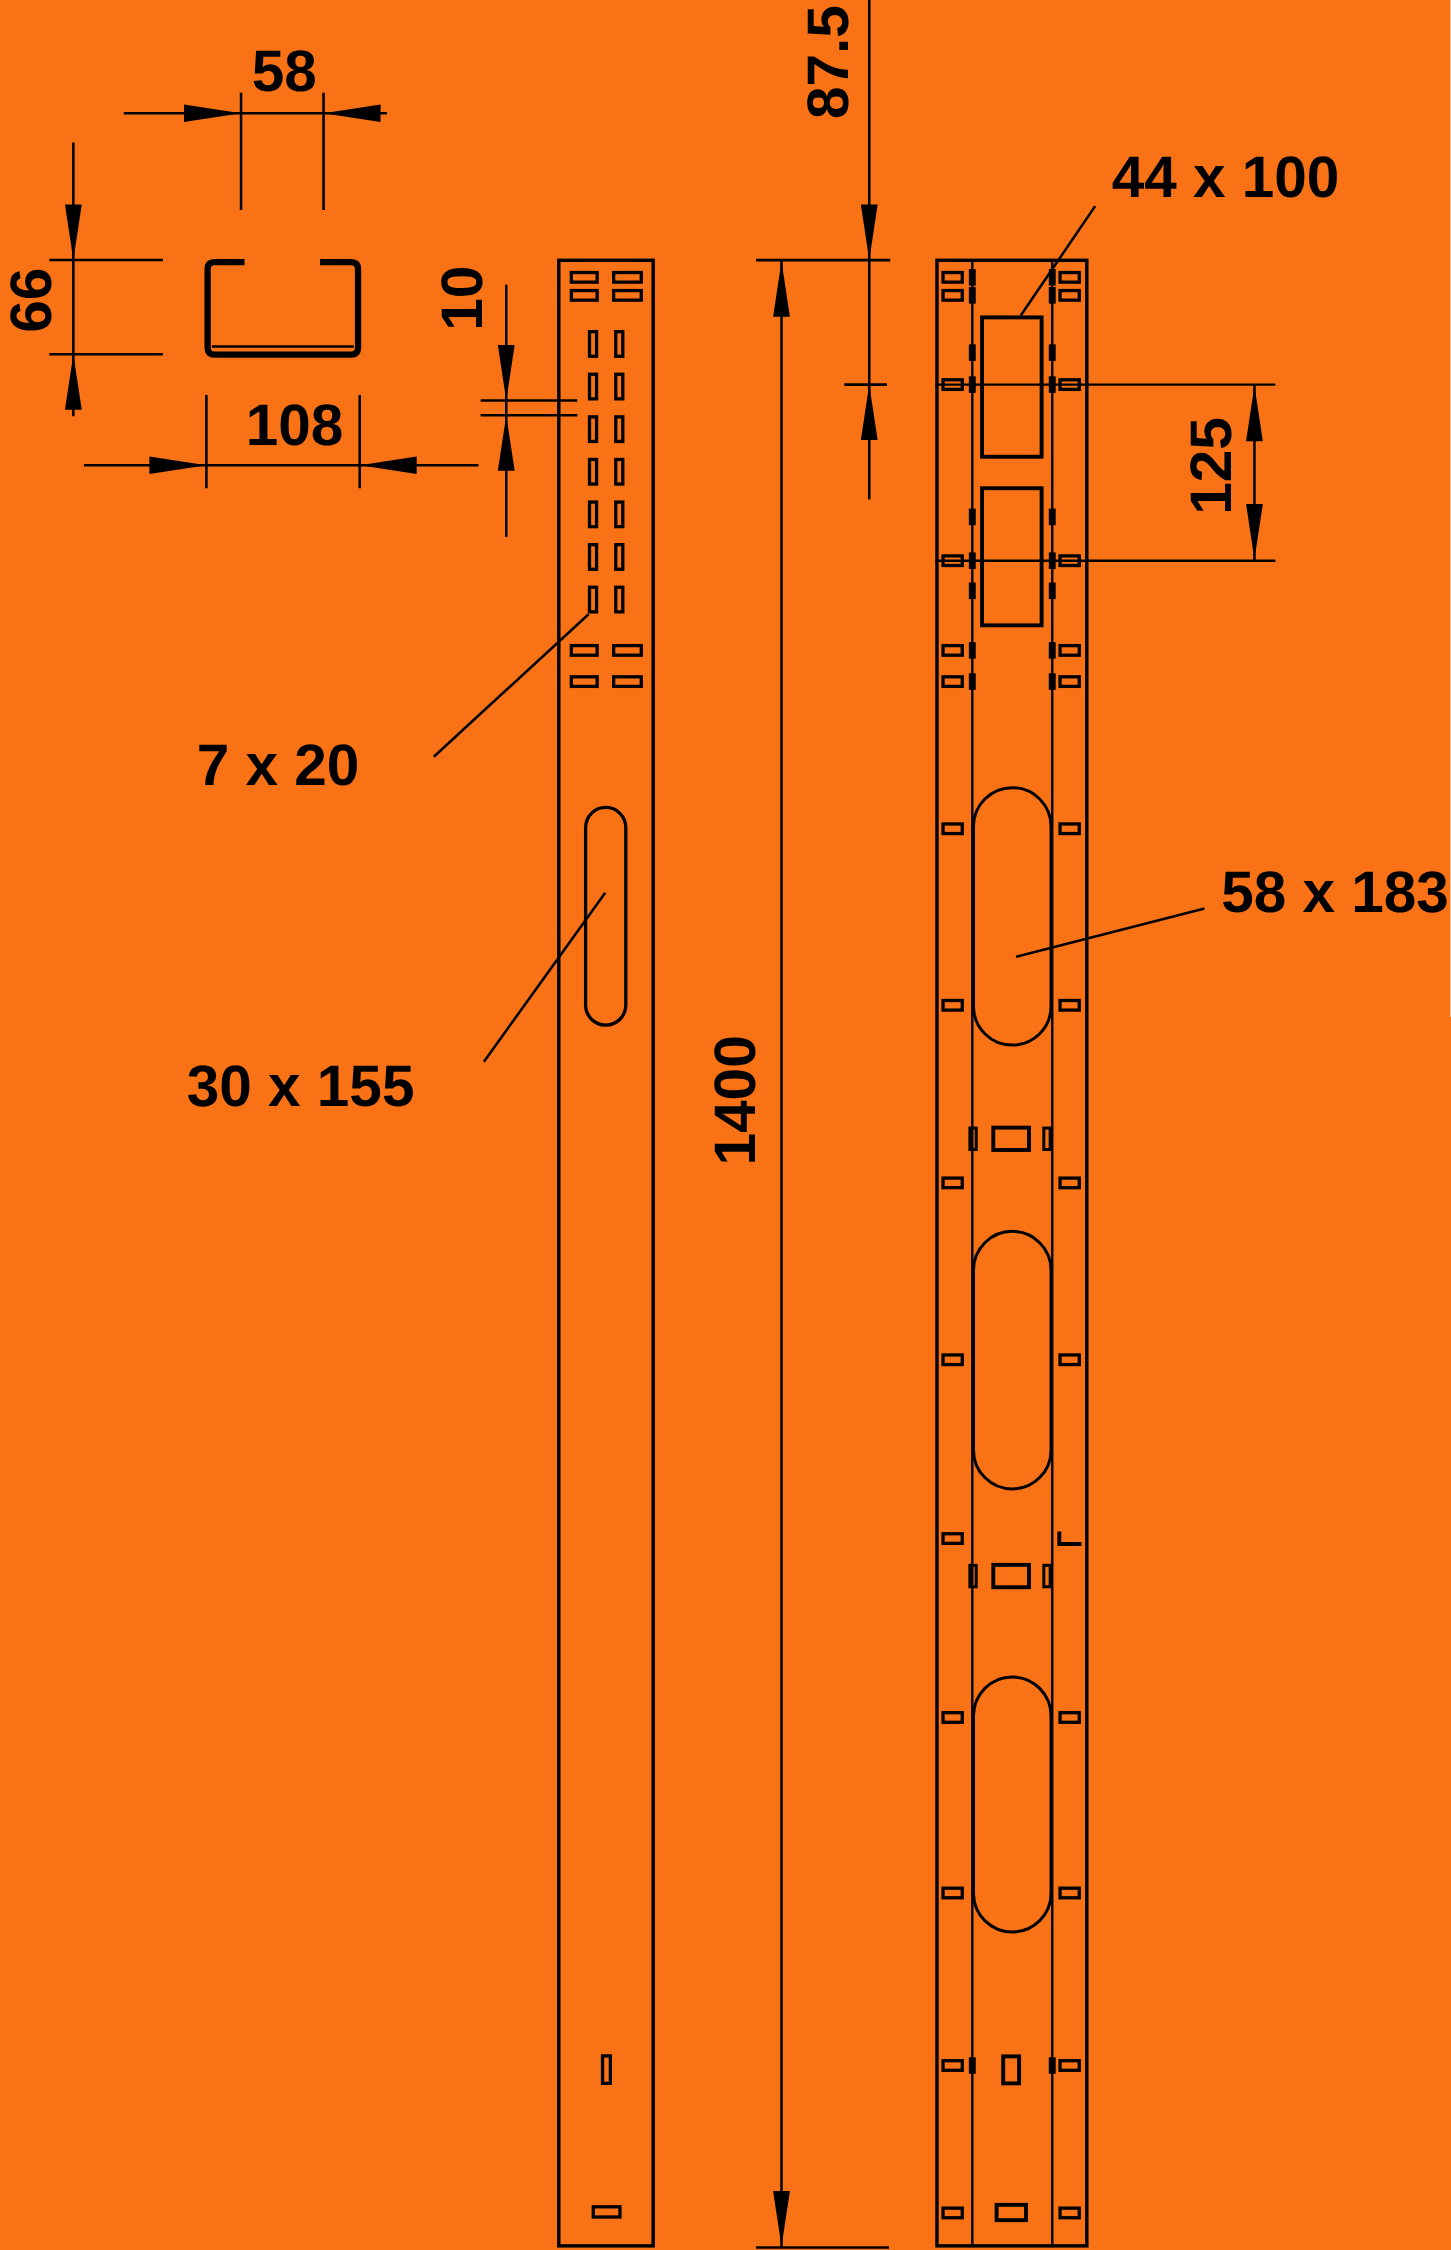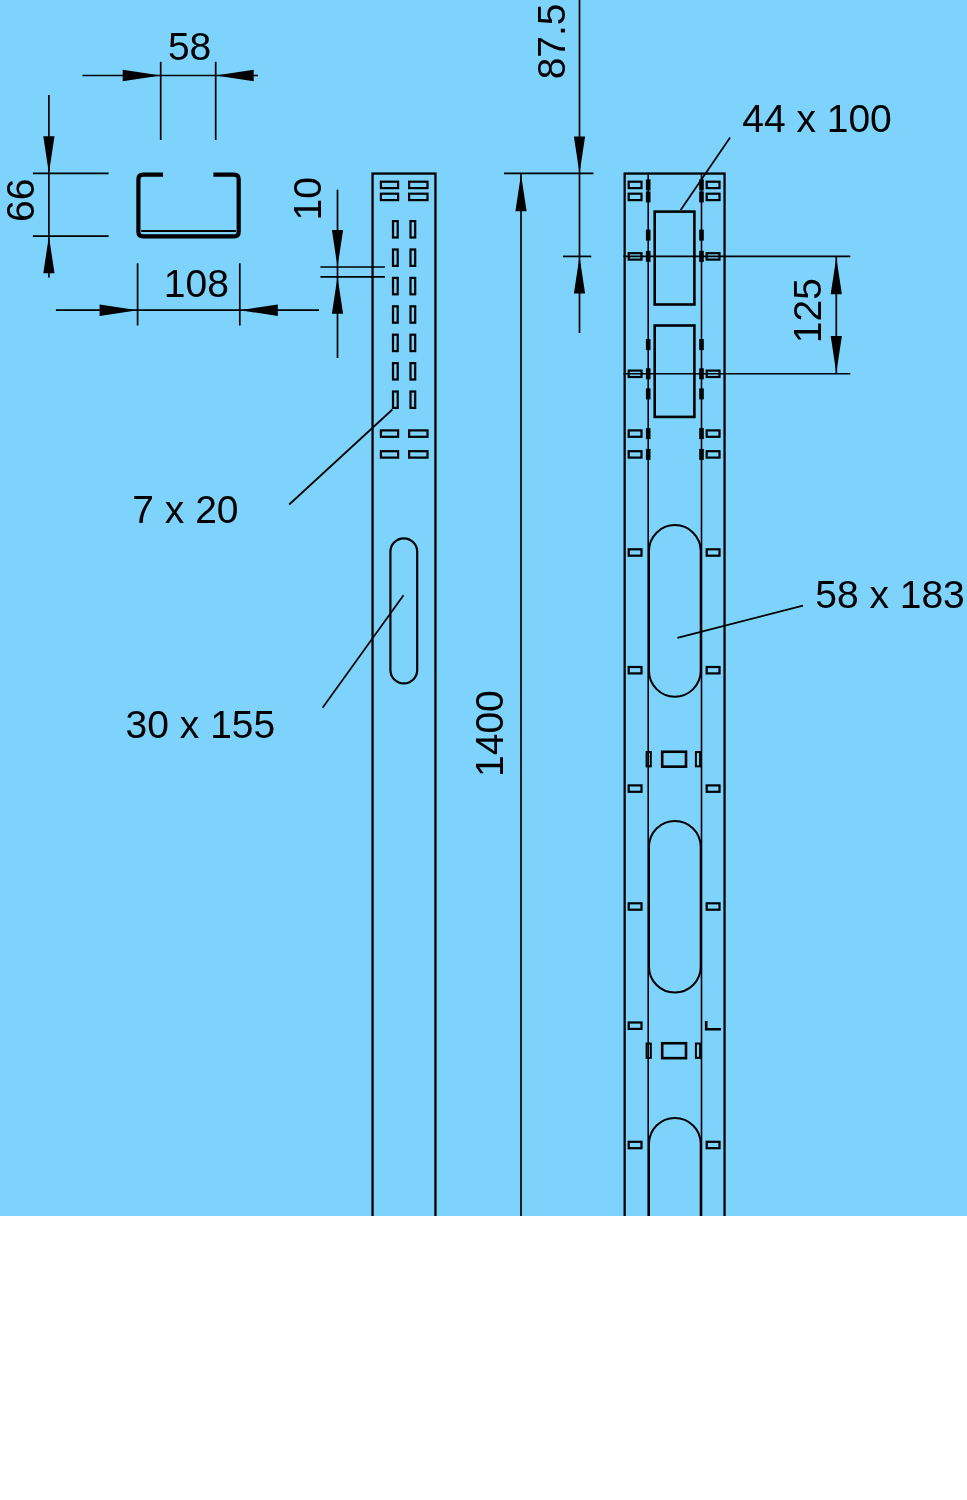--- a/index.html
+++ b/index.html
@@ -1,16 +1,16 @@
 <!DOCTYPE html>
 <html><head>
 <meta charset="utf-8">
 <style>
   html, body { margin: 0; padding: 0; background: #ffffff; }
-  .canvas { position: relative; width: 967px; height: 1216px; background: #7dd3fc; overflow: hidden; }
+  .canvas { position: relative; width: 967px; height: 1500px; background: #f97316; overflow: hidden; font-weight: bold; }
   svg { display: block; }
   .dim {
     font-family: "Liberation Sans", sans-serif;
     font-size: 39px;
     fill: #000000;
     letter-spacing: 0px;
   }
 </style>
 </head>
 <body>

